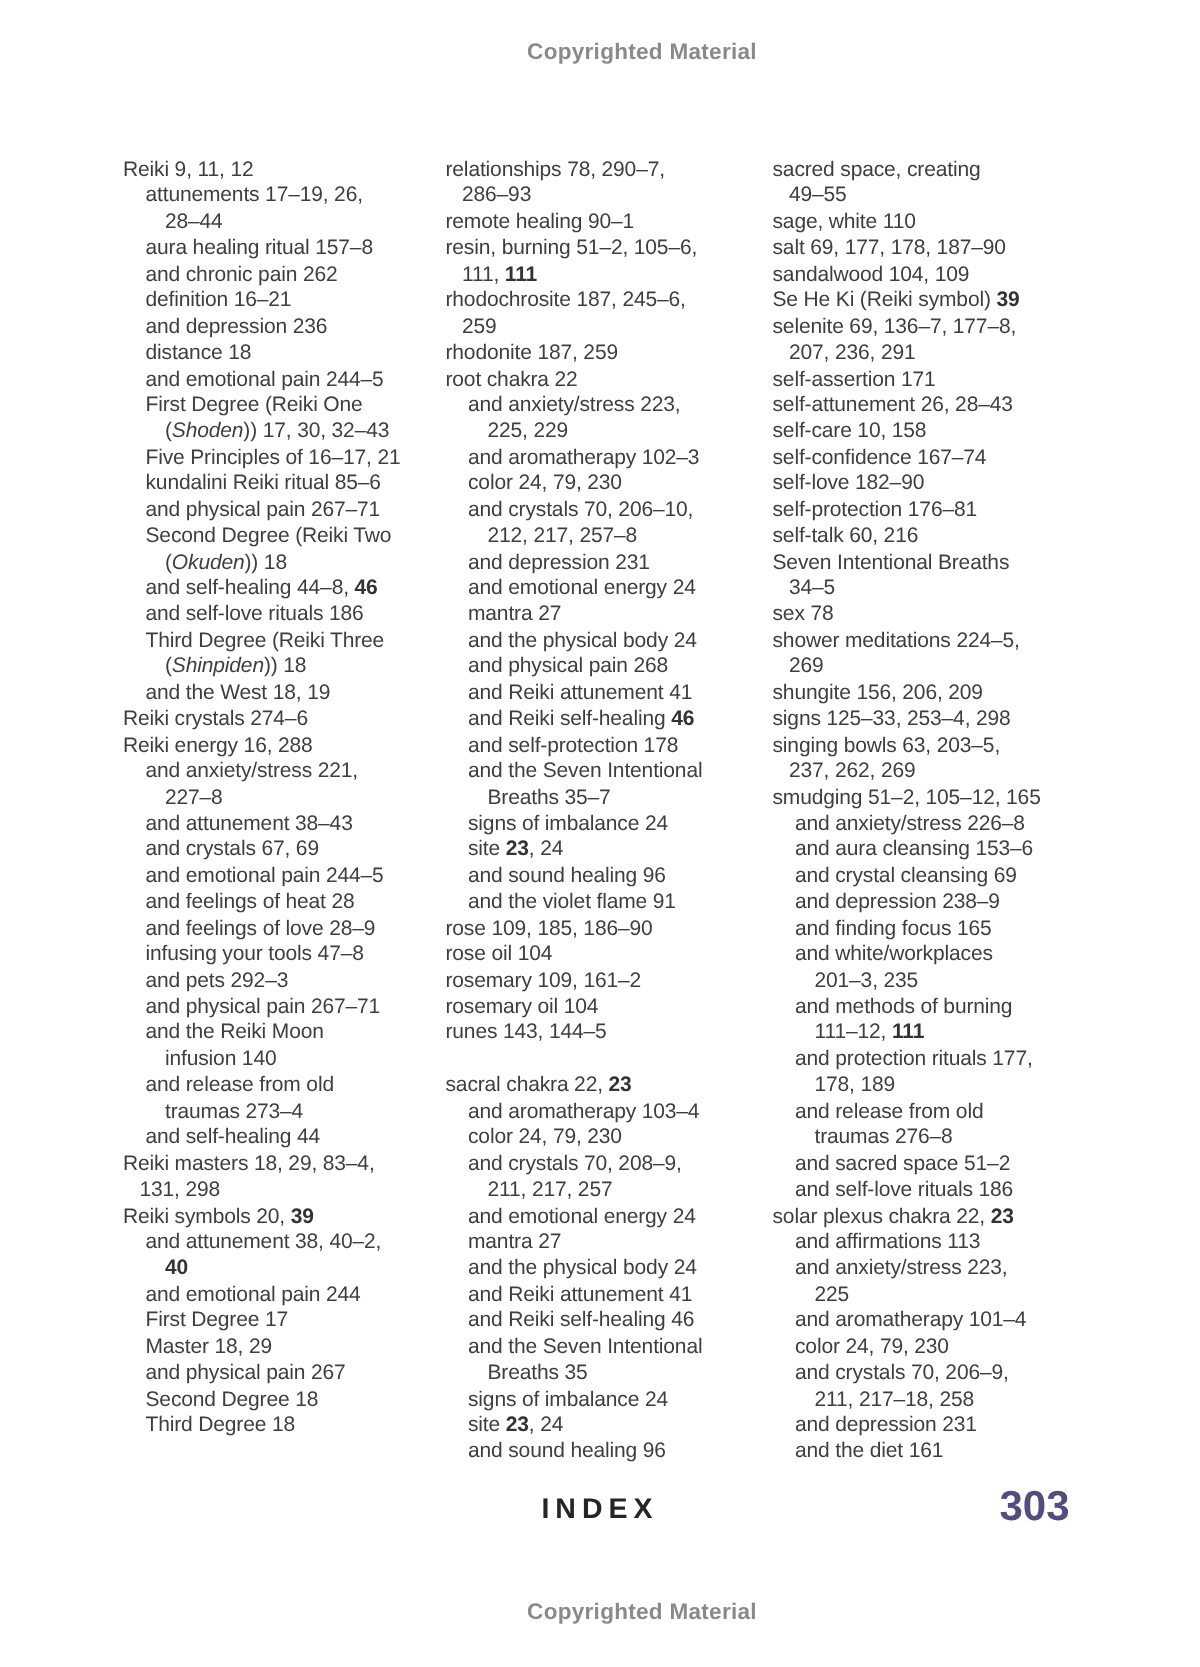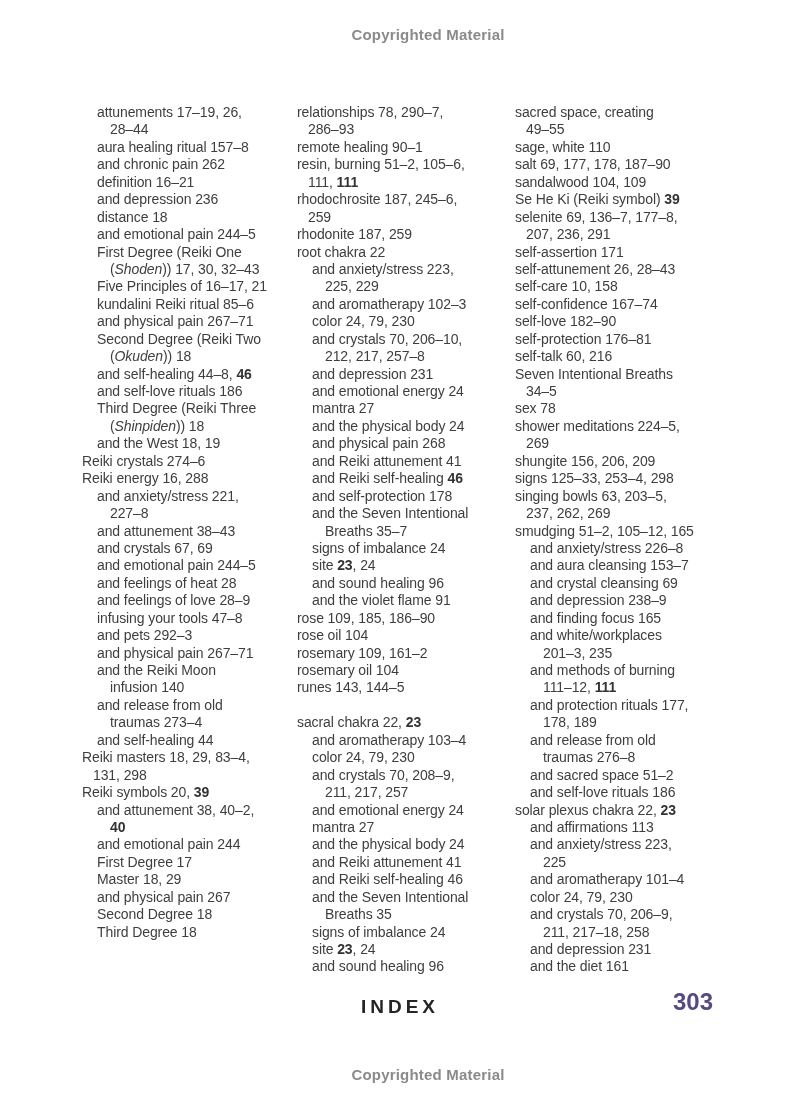--- a/index.html
+++ b/index.html
@@ -50,32 +50,33 @@
     top: 996px; left: 0; width: 800px;
     text-align: center;
     font-size: 19px;
     font-weight: 600;
     letter-spacing: 4px;
     color: #252525;
   }
   .page-number {
     position: absolute;
     top: 988px; right: 87px;
-    font-size: 24px;
+    font-size: 28px;
     font-weight: 700;
     color: #564a80;
   }
 </style>
 </head>
 <body>
 
 <div class="copyright top">Copyrighted Material</div>
 
 <div class="columns">
   <div class="col c1">
+      <div class="line i0"><span>Reiki 9, 11, 12</span></div>
       <div class="line i1"><span>attunements 17–19, 26,</span></div>
       <div class="line i2"><span>28–44</span></div>
       <div class="line i1"><span>aura healing ritual 157–8</span></div>
       <div class="line i1"><span>and chronic pain 262</span></div>
       <div class="line i1"><span>definition 16–21</span></div>
       <div class="line i1"><span>and depression 236</span></div>
       <div class="line i1"><span>distance 18</span></div>
       <div class="line i1"><span>and emotional pain 244–5</span></div>
       <div class="line i1"><span>First Degree (Reiki One</span></div>
       <div class="line i2"><span>(</span><span class="it">Shoden</span><span>)) 17, 30, 32–43</span></div>
@@ -190,21 +191,21 @@
       <div class="line i3"><span>34–5</span></div>
       <div class="line i0"><span>sex 78</span></div>
       <div class="line i0"><span>shower meditations 224–5,</span></div>
       <div class="line i3"><span>269</span></div>
       <div class="line i0"><span>shungite 156, 206, 209</span></div>
       <div class="line i0"><span>signs 125–33, 253–4, 298</span></div>
       <div class="line i0"><span>singing bowls 63, 203–5,</span></div>
       <div class="line i3"><span>237, 262, 269</span></div>
       <div class="line i0"><span>smudging 51–2, 105–12, 165</span></div>
       <div class="line i1"><span>and anxiety/stress 226–8</span></div>
-      <div class="line i1"><span>and aura cleansing 153–7</span></div>
+      <div class="line i1"><span>and aura cleansing 153–6</span></div>
       <div class="line i1"><span>and crystal cleansing 69</span></div>
       <div class="line i1"><span>and depression 238–9</span></div>
       <div class="line i1"><span>and finding focus 165</span></div>
       <div class="line i1"><span>and white/workplaces</span></div>
       <div class="line i2"><span>201–3, 235</span></div>
       <div class="line i1"><span>and methods of burning</span></div>
       <div class="line i2"><span>111–12, </span><span class="b">111</span></div>
       <div class="line i1"><span>and protection rituals 177,</span></div>
       <div class="line i2"><span>178, 189</span></div>
       <div class="line i1"><span>and release from old</span></div>

